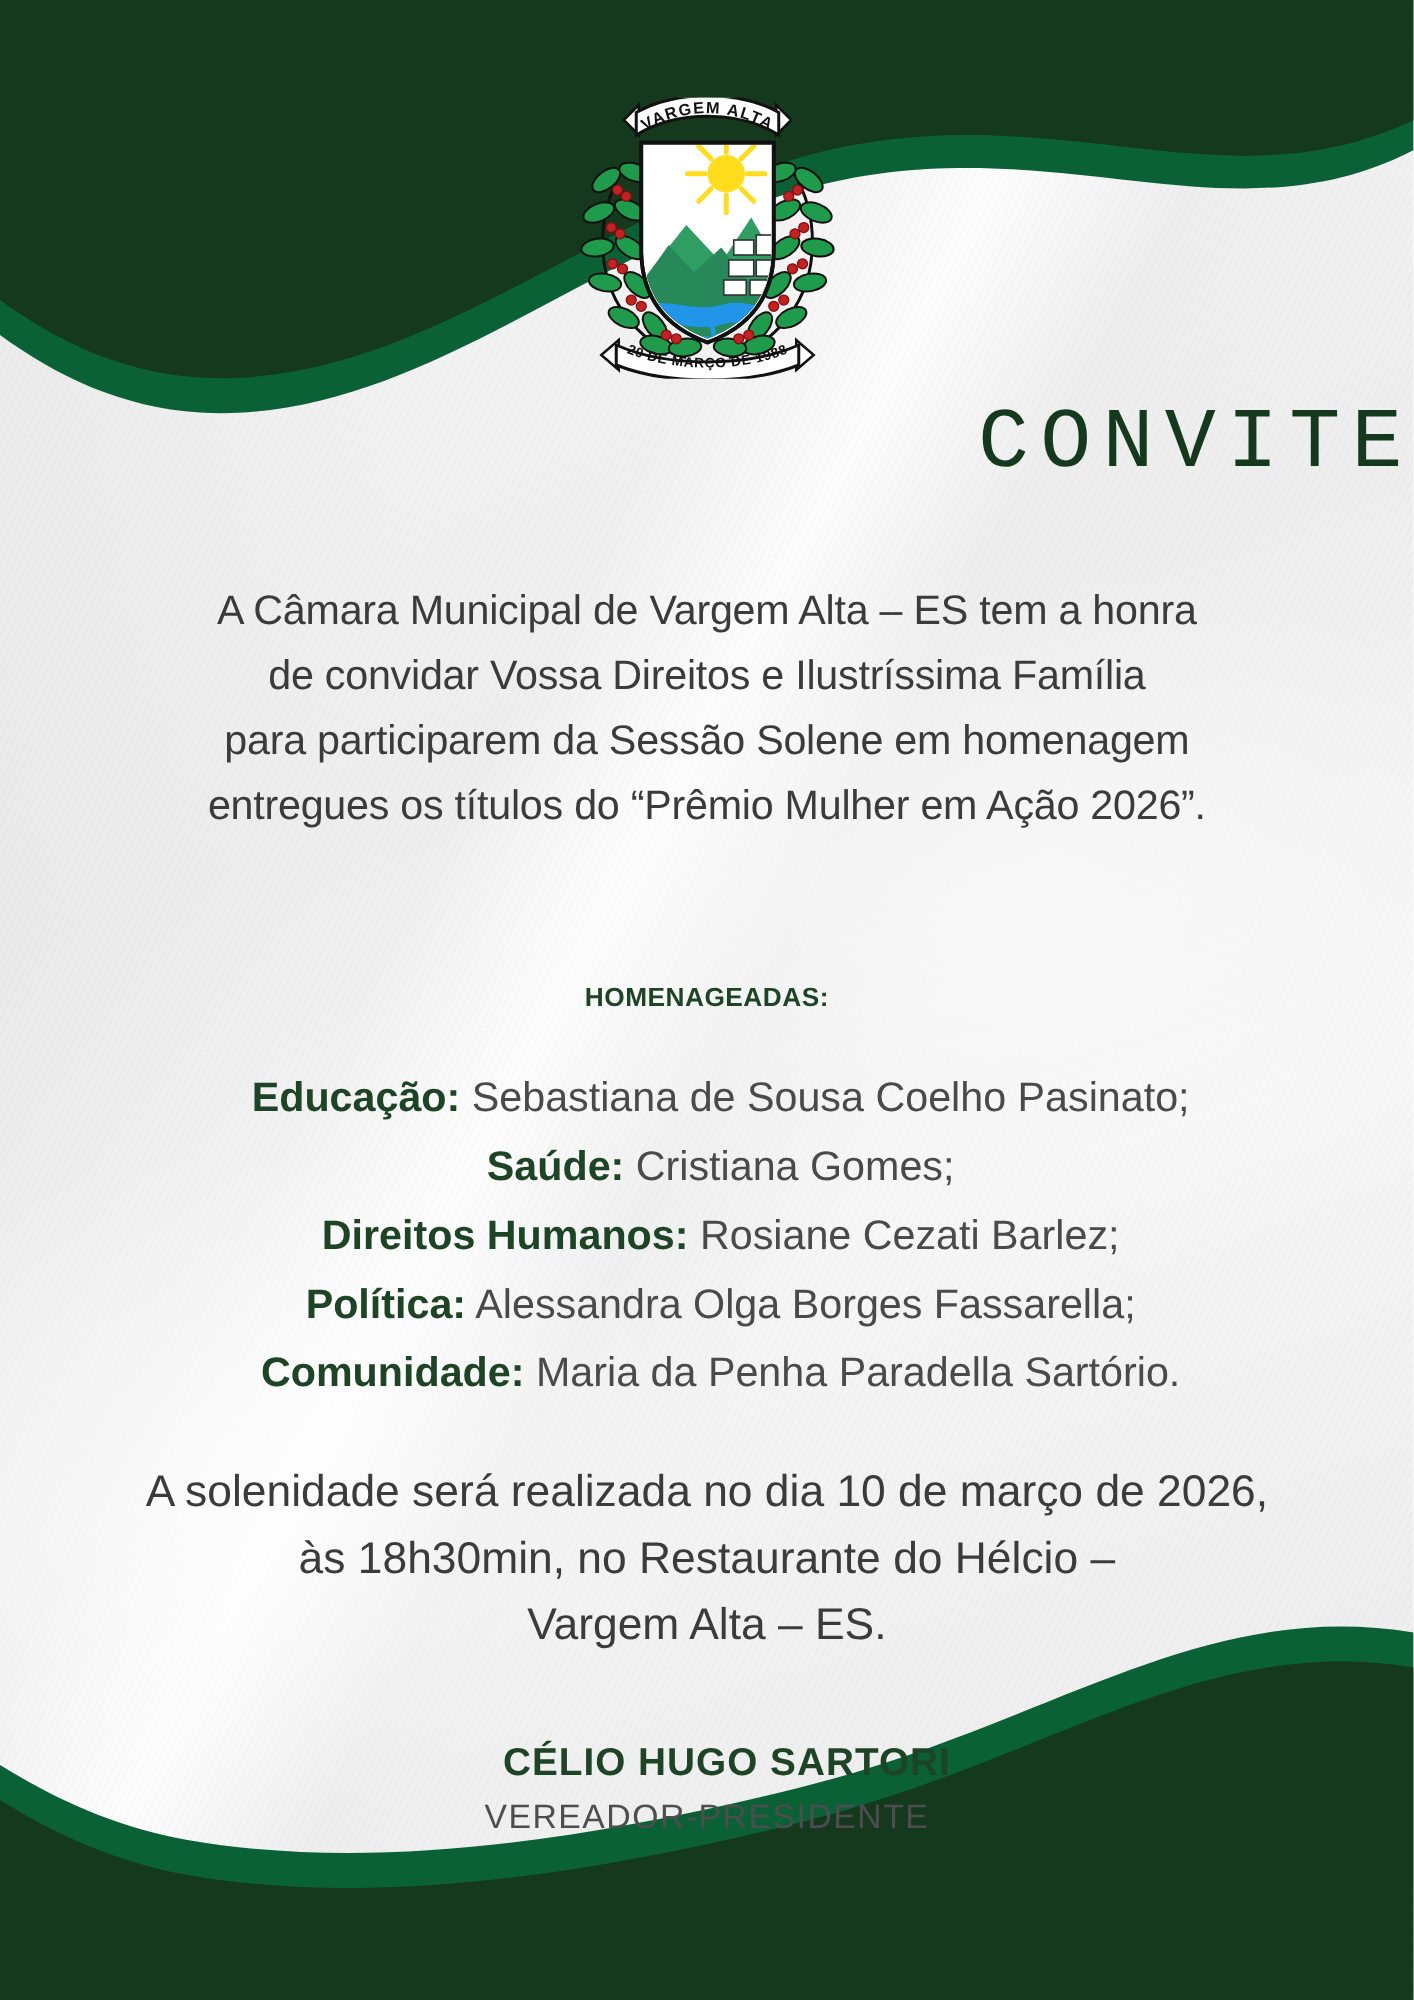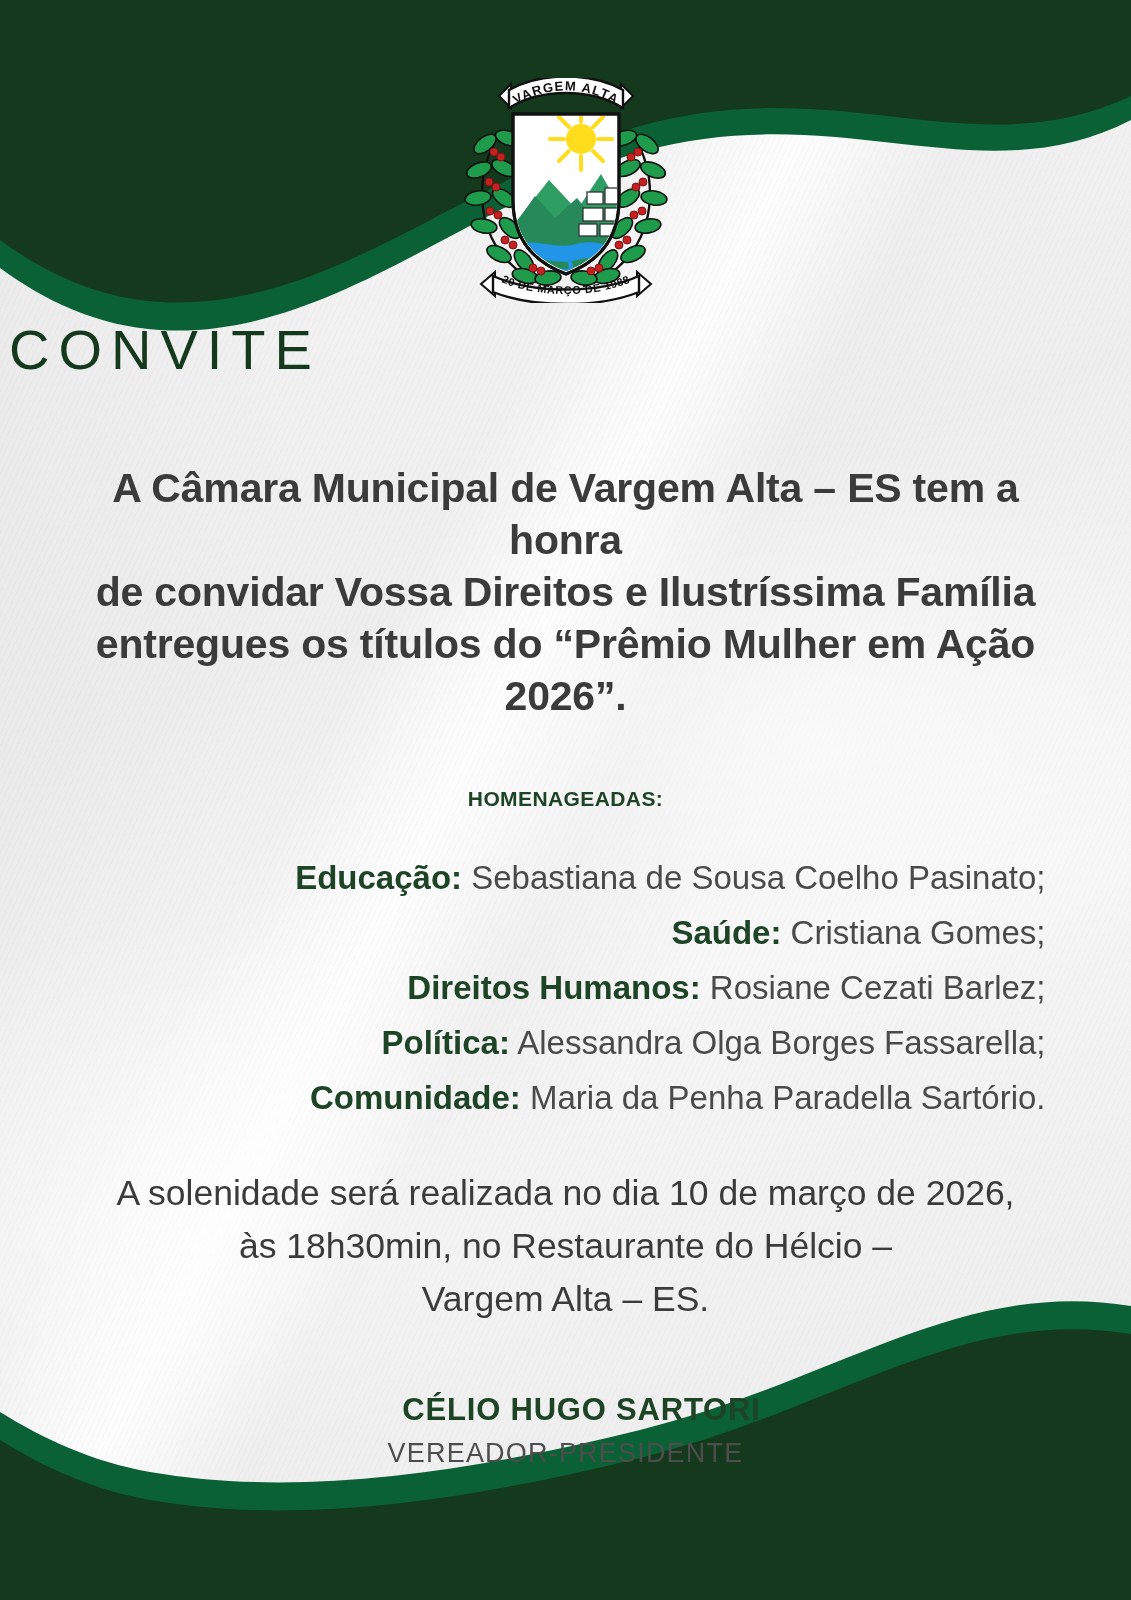--- a/index.html
+++ b/index.html
@@ -83,62 +83,61 @@
     display: flex;
     justify-content: center;
   }
   .crest { display: block; }
 
   .title {
     position: absolute;
     top: 322px;
     left: 0;
     width: 100%;
-    text-align: left;
-    font-family: Liberation Sans, sans-serif;
-    font-size: 56px;
+    text-align: right;
+    font-family: Liberation Mono, monospace;
+    font-size: 68px;
     line-height: 1;
     letter-spacing: 9px;
     color: #14391C;
     text-indent: 9px;
   }
 
   .intro {
     position: absolute;
     top: 462px;
     left: 50%;
     transform: translateX(-50%);
     width: 1010px;
     text-align: center;
-    font-size: 41px;
+    font-size: 33px;
     line-height: 52px;
     color: #3b3b3b;
     letter-spacing: -0.2px;
-    font-weight: bold;
   }
 
   .section-heading {
     position: absolute;
     top: 787px;
     left: 0;
     width: 100%;
     text-align: center;
     font-size: 21px;
     font-weight: bold;
     letter-spacing: .4px;
     color: #1E4426;
   }
 
   .honorees {
     position: absolute;
     top: 850px;
     left: 50%;
     transform: translateX(-50%);
     width: 960px;
-    text-align: right;
+    text-align: center;
     padding-left: 22px;
     box-sizing: border-box;
   }
   .honoree-row {
     font-size: 33px;
     line-height: 55px;
     color: #4a4a4a;
     white-space: nowrap;
   }
   .honoree-cat {
@@ -326,20 +325,21 @@
           </text>
         </g>
       </svg>
     </div>
 
     <div class="title">CONVITE</div>
 
     <div class="intro">
       <div>A Câmara Municipal de Vargem Alta – ES tem a honra</div>
       <div>de convidar Vossa Direitos e Ilustríssima Família</div>
+      <div>para participarem da Sessão Solene em homenagem</div>
       <div>entregues os títulos do “Prêmio Mulher em Ação 2026”.</div>
     </div>
 
     <div class="section-heading">HOMENAGEADAS:</div>
 
     <div class="honorees">
       <div class="honoree-row">
         <span class="honoree-cat">Educação:</span>
         <span class="honoree-name">Sebastiana de Sousa Coelho Pasinato;</span>
       </div>

